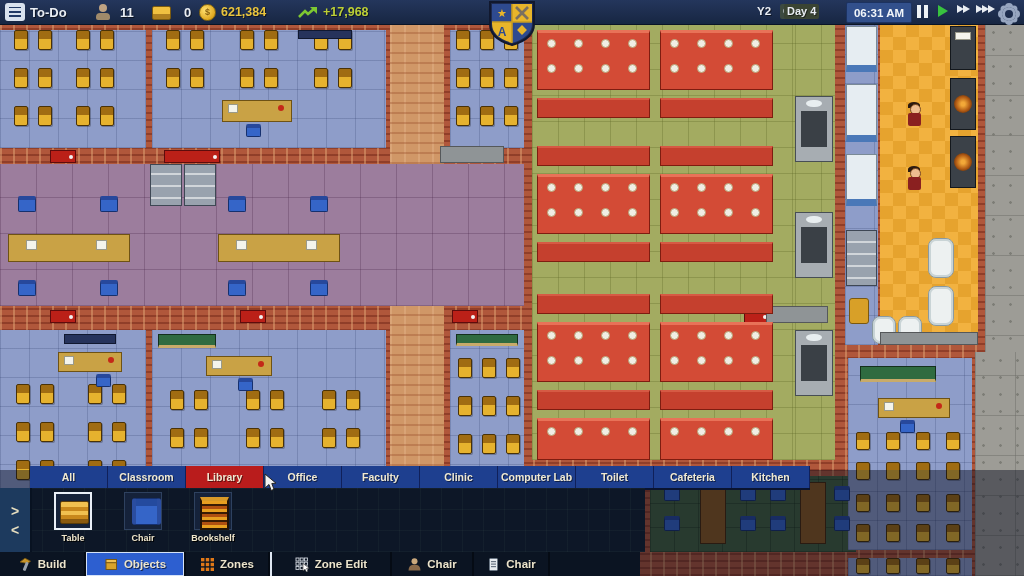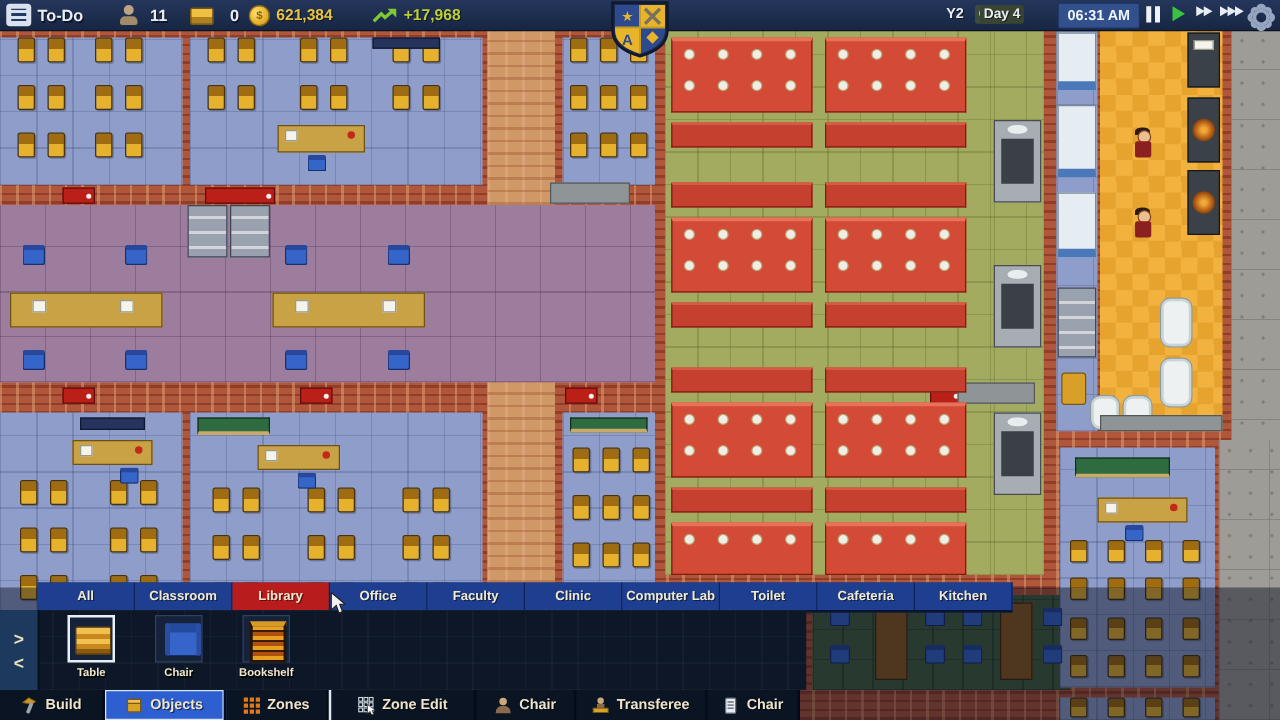--- a/index.html
+++ b/index.html
@@ -580,30 +580,20 @@
       </div>
       <div class="btab" style="width: 82px;">
         <i style="display: flex;">
           <svg width="15" height="15">
             <circle cx="7.5" cy="4.2" r="3" fill="#caa87c"></circle>
             <path d="M1.5 13.5 q0 -6 6 -6 q6 0 6 6 Z" fill="#8a6a4a"></path>
           </svg>
         </i>
         <span>Chair</span>
       </div>
-      <div class="btab" style="width: 108px;">
-        <i style="display: flex;">
-          <svg width="15" height="15">
-            <circle cx="7.5" cy="3.5" r="2.6" fill="#caa87c"></circle>
-            <rect x="4.5" y="6.2" width="6" height="4" fill="#8a6a4a"></rect>
-            <rect x="1.5" y="9.5" width="12" height="3.5" fill="#d9a32a" stroke="#7a5810" stroke-width="0.8"></rect>
-          </svg>
-        </i>
-        <span>Transferee</span>
-      </div>
       <div class="btab" style="width: 76px;">
         <i style="display: flex;">
           <svg width="15" height="15">
             <rect x="3.5" y="1.5" width="8" height="12" rx="1" fill="#e8ecf0" stroke="#6a7684"></rect>
             <rect x="5" y="4" width="5" height="1.2" fill="#6a7684"></rect>
             <rect x="5" y="6.5" width="5" height="1.2" fill="#6a7684"></rect>
             <rect x="5" y="9" width="5" height="1.2" fill="#6a7684"></rect>
           </svg>
         </i>
         <span>Chair</span>

